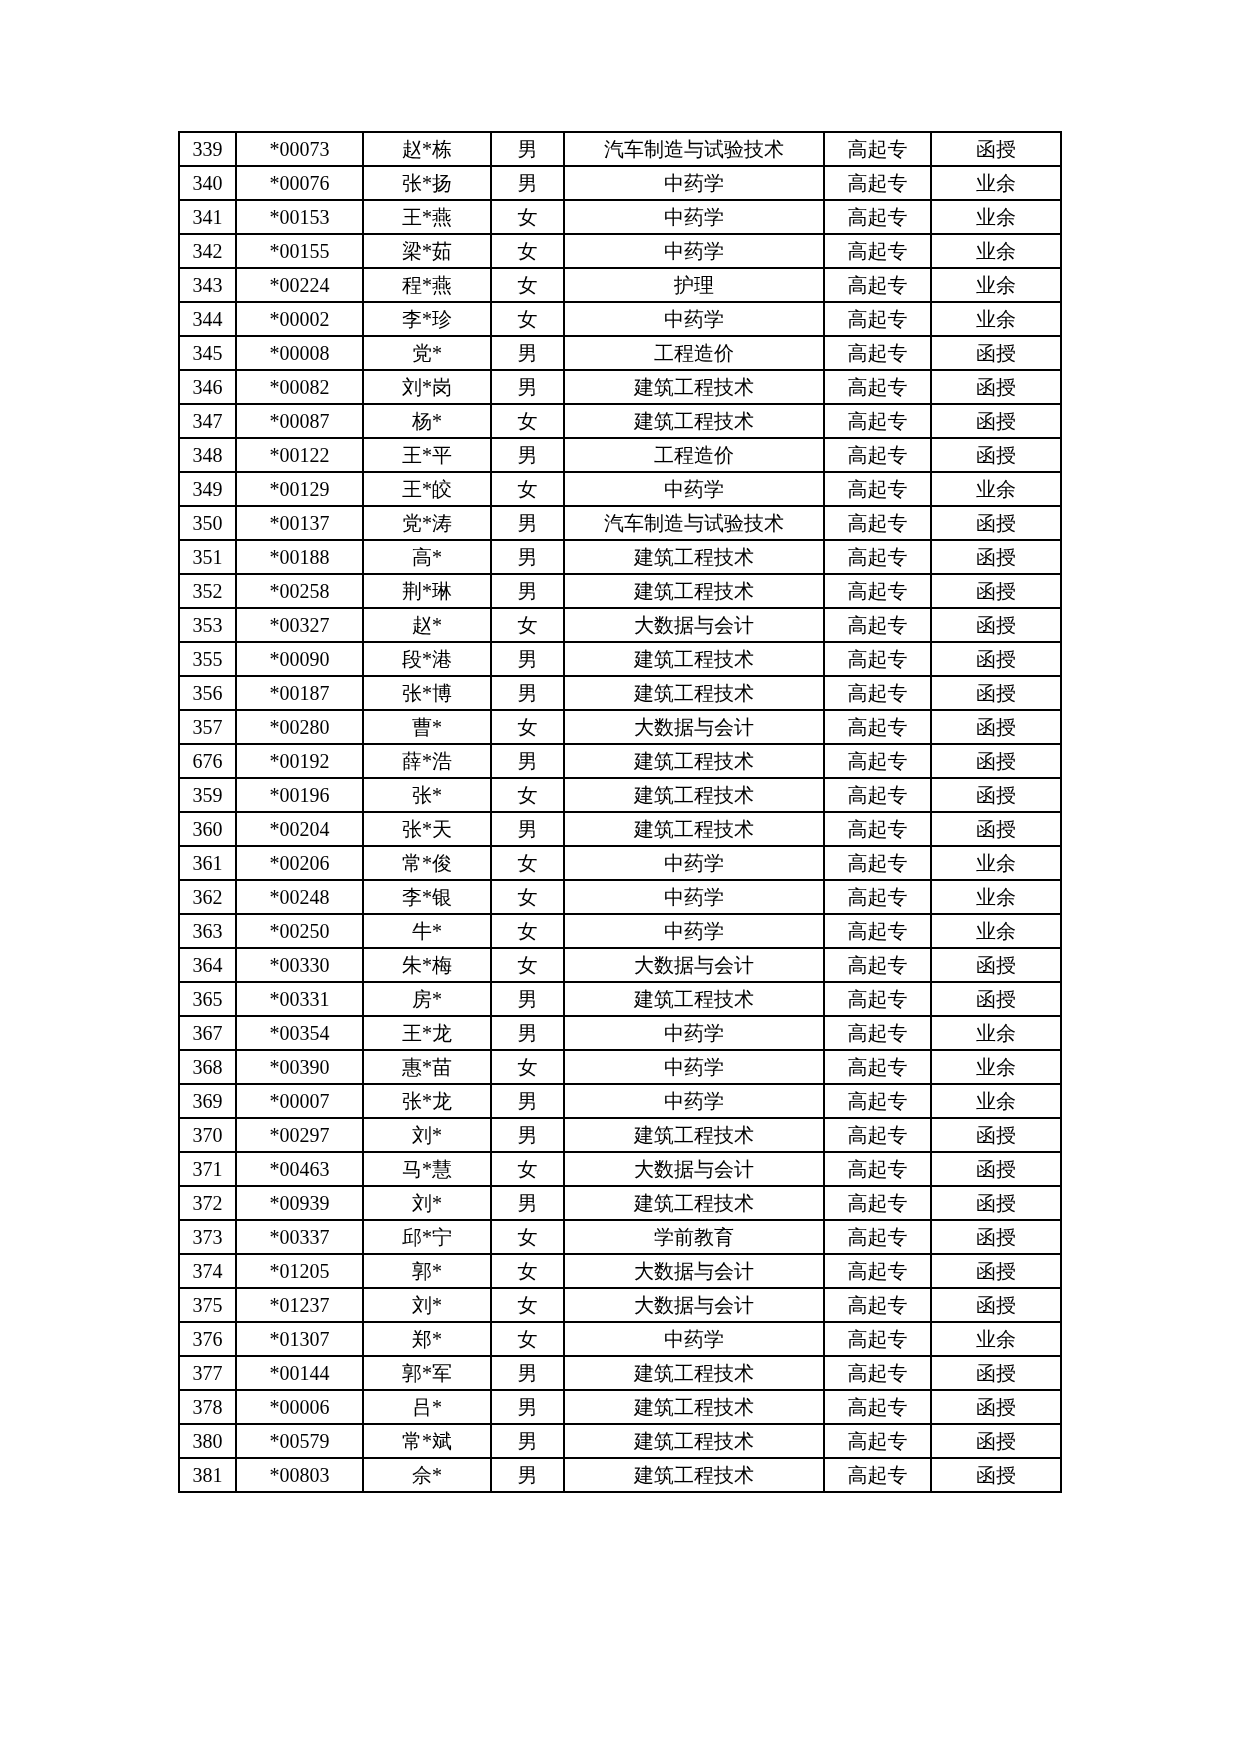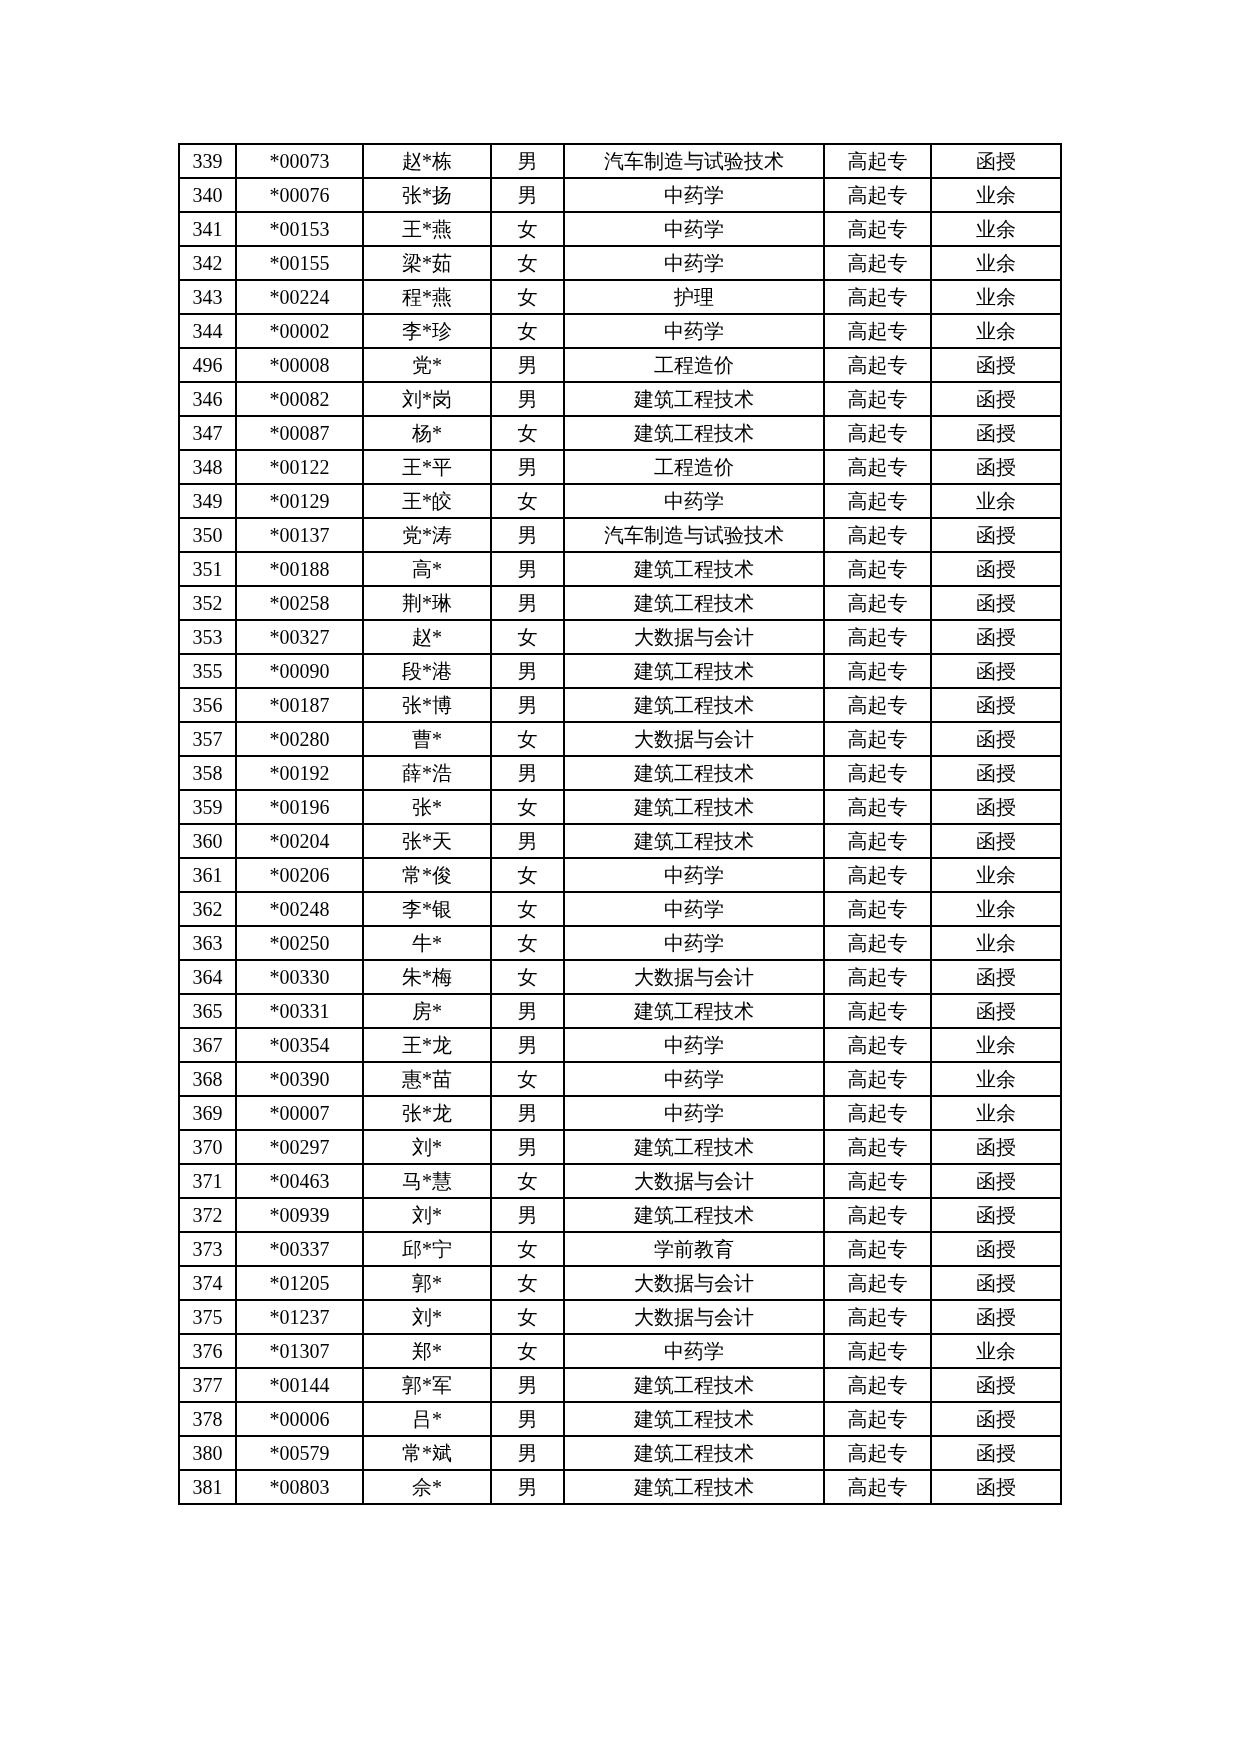--- a/index.html
+++ b/index.html
@@ -6,21 +6,21 @@
   .page {
     position: relative;
     width: 1239px;
     height: 1753px;
     background: #ffffff;
     font-family: "Liberation Serif", serif;
   }
   table.roster {
     position: absolute;
     left: 178px;
-    top: 143px;
+    top: 131px;
     border-collapse: collapse;
     table-layout: fixed;
     border: 2px solid #000000;
   }
   table.roster tr { height: 34px; }
   table.roster td {
     border: 2px solid #000000;
     text-align: center;
     vertical-align: middle;
     font-size: 20px;
@@ -100,21 +100,21 @@
         <tr>
           <td>344</td>
           <td>*00002</td>
           <td>李*珍</td>
           <td>女</td>
           <td>中药学</td>
           <td>高起专</td>
           <td>业余</td>
         </tr>
         <tr>
-          <td>496</td>
+          <td>345</td>
           <td>*00008</td>
           <td>党*</td>
           <td>男</td>
           <td>工程造价</td>
           <td>高起专</td>
           <td>函授</td>
         </tr>
         <tr>
           <td>346</td>
           <td>*00082</td>
@@ -208,21 +208,21 @@
         <tr>
           <td>357</td>
           <td>*00280</td>
           <td>曹*</td>
           <td>女</td>
           <td>大数据与会计</td>
           <td>高起专</td>
           <td>函授</td>
         </tr>
         <tr>
-          <td>358</td>
+          <td>676</td>
           <td>*00192</td>
           <td>薛*浩</td>
           <td>男</td>
           <td>建筑工程技术</td>
           <td>高起专</td>
           <td>函授</td>
         </tr>
         <tr>
           <td>359</td>
           <td>*00196</td>

